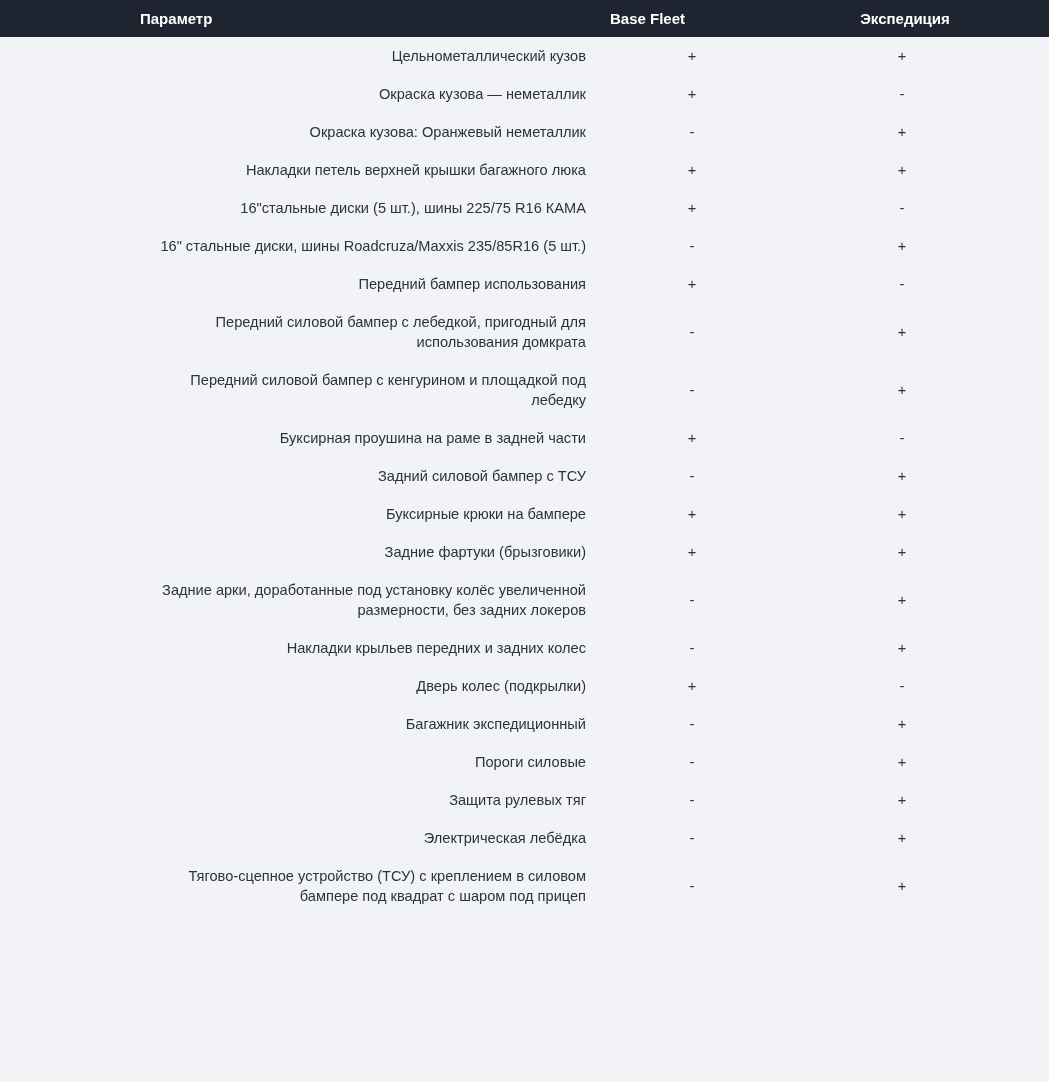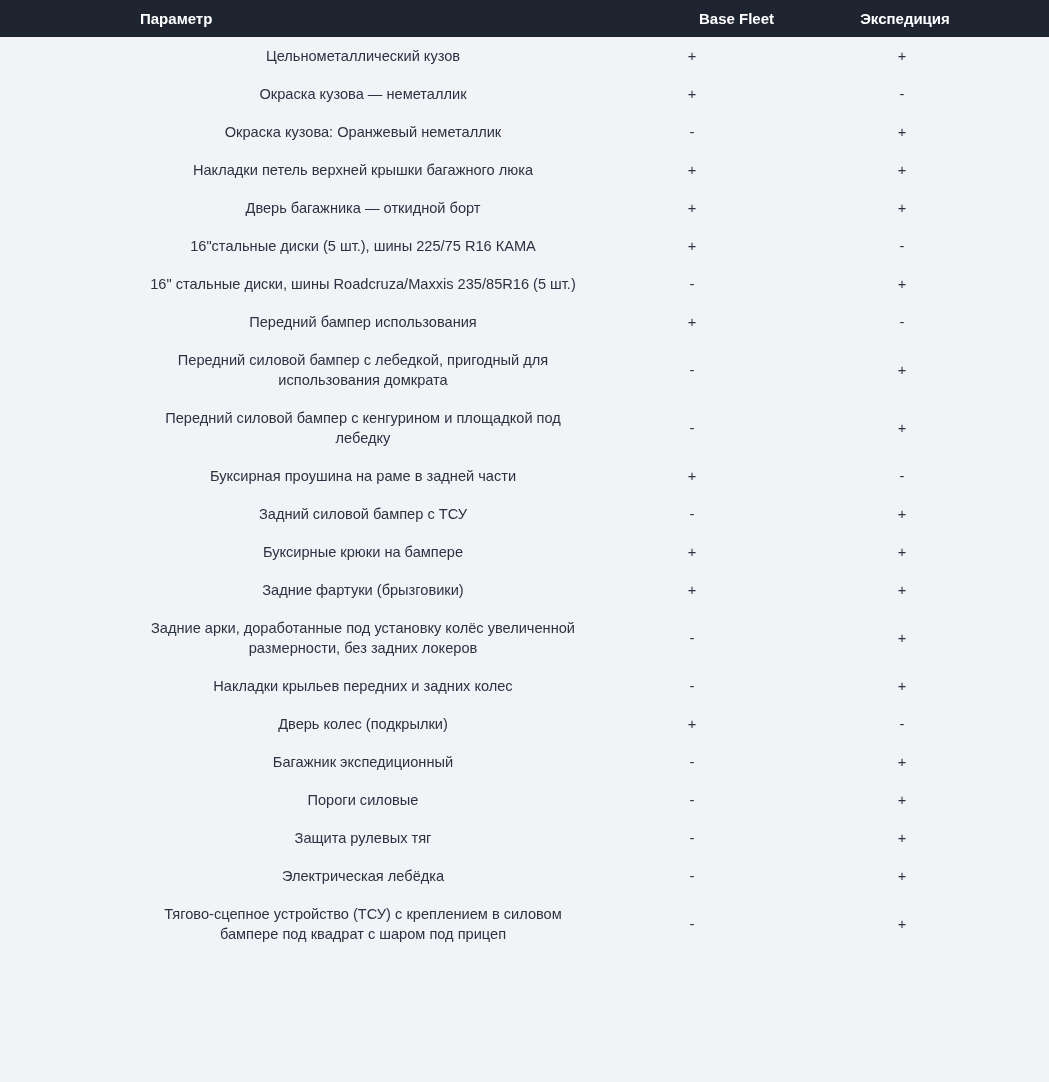--- a/index.html
+++ b/index.html
@@ -40,38 +40,38 @@
     font-weight: bold;
     vertical-align: middle;
     white-space: nowrap;
   }
 
   th.head-param {
     text-align: left;
     padding-left: 4px;
   }
   th.head-base {
-    text-align: right;
+    text-align: left;
     padding-right: 14px;
   }
   th.head-exp {
     text-align: center;
     padding-right: 27px;
   }
 
   tbody td {
     padding: 0;
     margin: 0;
     color: #2b3240;
     font-size: 14.6px;
     background: #f1f3f7;
   }
 
   tbody td.param {
-    text-align: center;
+    text-align: right;
     padding: 9px 24px 9px 4px;
     line-height: 20px;
     vertical-align: middle;
   }
 
   tbody td.val {
     text-align: center;
     vertical-align: middle;
     font-size: 14.6px;
     line-height: 20px;
@@ -119,26 +119,20 @@
         <td class="val val-exp">+</td>
       </tr>
       <tr>
         <td class="gutter"></td>
         <td class="param">Накладки петель верхней крышки багажного люка</td>
         <td class="val val-base">+</td>
         <td class="val val-exp">+</td>
       </tr>
       <tr>
         <td class="gutter"></td>
-        <td class="param">Дверь багажника — откидной борт</td>
-        <td class="val val-base">+</td>
-        <td class="val val-exp">+</td>
-      </tr>
-      <tr>
-        <td class="gutter"></td>
         <td class="param">16"стальные диски (5 шт.), шины 225/75 R16 КАМА</td>
         <td class="val val-base">+</td>
         <td class="val val-exp">-</td>
       </tr>
       <tr>
         <td class="gutter"></td>
         <td class="param">16" стальные диски, шины Roadcruza/Maxxis 235/85R16 (5 шт.)</td>
         <td class="val val-base">-</td>
         <td class="val val-exp">+</td>
       </tr>

